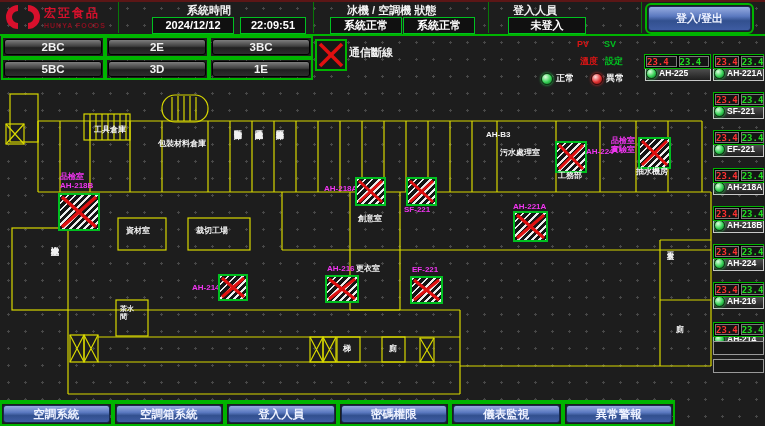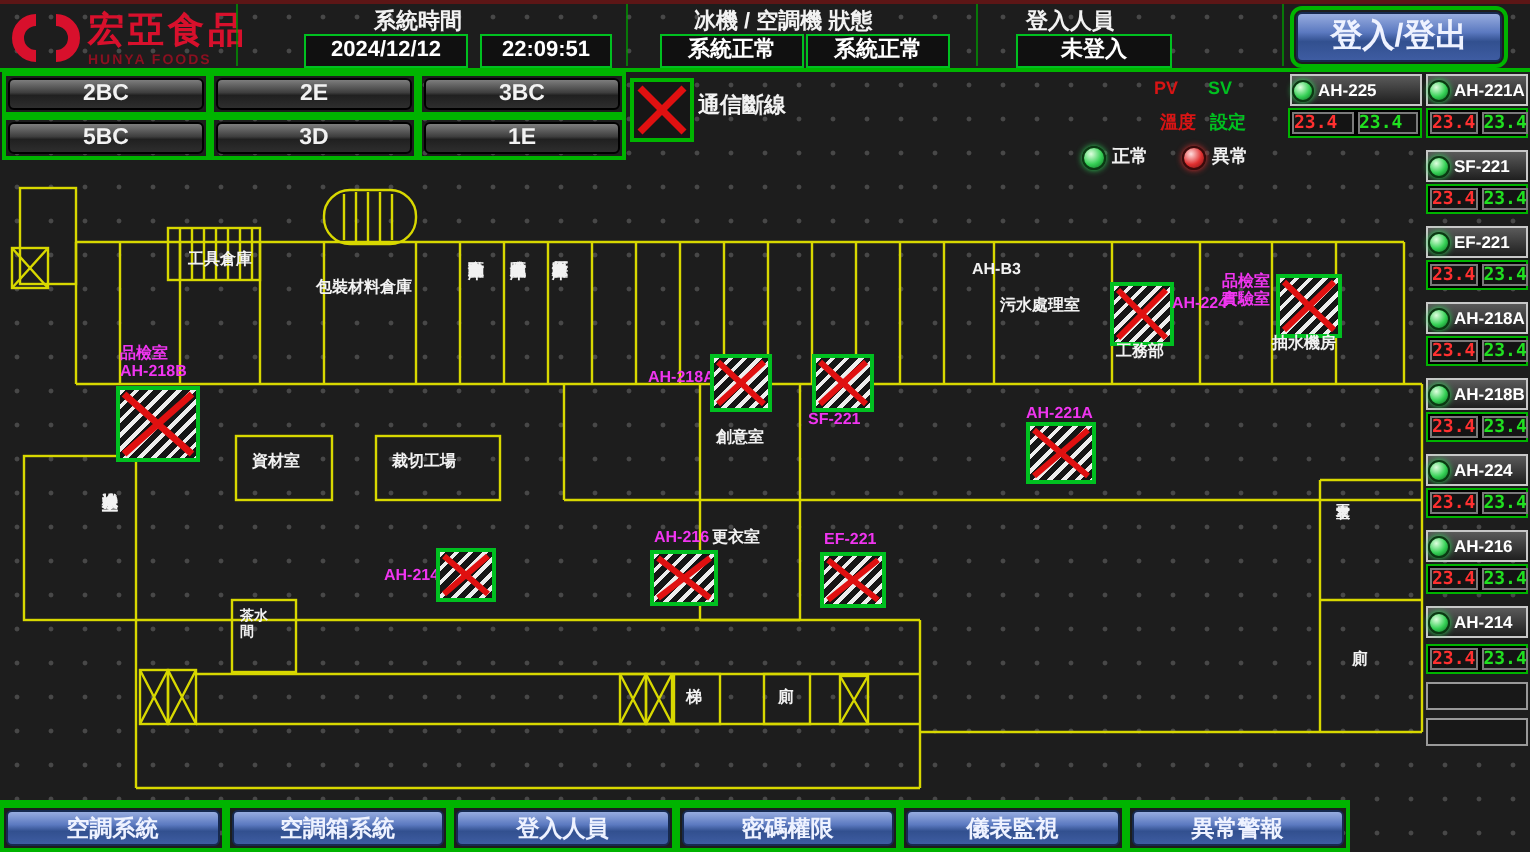--- a/index.html
+++ b/index.html
@@ -7,30 +7,30 @@
     position:relative;width:765px;height:426px;overflow:hidden;
     font-family:"Liberation Sans",sans-serif;
     background-color:#1d1d1d;
     background-image:radial-gradient(circle,#484848 1px,transparent 1.4px);
     background-size:17px 17px;
   }
   .topline{position:absolute;left:0;top:0;width:765px;height:2px;background:#5c1616;}
   .hline{position:absolute;background:#00b400;}
   
   .logo{position:absolute;left:6px;top:3px;display:flex;align-items:center;gap:4px;}
-  .logo-cn{color:#d8102c;font-size:18px;font-weight:bold;letter-spacing:2px;}
+  .logo-cn{color:#d8102c;font-size:12px;font-weight:bold;letter-spacing:2px;}
   .logo-en{color:#8a1020;font-size:7px;font-weight:bold;letter-spacing:1px;}
   .hlabel{position:absolute;color:#f2f2f2;font-size:11px;font-weight:bold;white-space:nowrap;}
   .hbox{position:absolute;border:1px solid #00c020;background:#101010;color:#fff;
         font-size:11px;font-weight:bold;text-align:center;line-height:15px;height:15px;}
   .vsep{position:absolute;top:2px;width:1px;height:31px;background:#00a000;opacity:.7;}
   .btn-blue{background:linear-gradient(#97acdf 0%,#5b79c0 40%,#32508f 60%,#3e5ca2 100%);
         border:1px solid #16294f;border-radius:3px;color:#eef2ff;font-weight:bold;
         font-family:"Liberation Sans",sans-serif;cursor:pointer;}
-  .login-btn{position:absolute;left:648px;top:6px;width:103px;height:25px;font-size:16px;
+  .login-btn{position:absolute;left:648px;top:6px;width:103px;height:25px;font-size:11px;
         outline:2px solid #00b400;outline-offset:1px;}
   
   .fgrid{position:absolute;left:1px;top:36px;display:grid;
         grid-template-columns:104px 104px 104px;grid-auto-rows:22px;}
   .fcell{border:2px solid #00b400;display:flex;}
   .fcell.blank{border:none;}
   .btn-dark{flex:1;margin:1px;background:linear-gradient(#7d7d7d 0%,#3e3e3e 45%,#202020 55%,#2e2e2e 100%);
         border:1px solid #000;border-radius:3px;color:#f2f2f2;font-size:11.5px;font-weight:bold;
         font-family:"Liberation Sans",sans-serif;cursor:pointer;}
   
@@ -38,21 +38,21 @@
   .commicon svg{position:absolute;left:0;top:0;width:100%;height:100%;}
   .commlabel{position:absolute;left:349px;top:45px;color:#f2f2f2;font-size:11px;font-weight:bold;}
   .pvsv{position:absolute;font-size:9px;font-weight:bold;}
   .ledrow{position:absolute;display:flex;align-items:flex-end;gap:3px;}
   .led{width:10px;height:10px;border-radius:50%;border:1px solid #0a3a12;
        background:radial-gradient(circle at 35% 30%,#dfffdf,#35d055 55%,#0b6420);box-shadow:0 0 3px #2fd85a;}
   .led.red{border-color:#3a0a0a;background:radial-gradient(circle at 35% 30%,#ffdede,#e03030 55%,#6a0f0f);box-shadow:0 0 3px #e03030;}
   .ledtext{color:#f0f0f0;font-size:9px;font-weight:bold;}
   
   .uhead{position:absolute;height:16px;display:flex;align-items:center;gap:2px;padding:0 0;
-        background:linear-gradient(#5a5a5a,#1f1f1f);border:1px solid #c8c8c8;box-sizing:border-box;cursor:pointer;}
+        background:linear-gradient(#5a5a5a,#1f1f1f);border:1px solid #c8c8c8;box-sizing:border-box;cursor:pointer;margin-top:28px;}
   .uhead .led{width:9px;height:9px;}
   .uname{color:#fff;font-weight:bold;font-size:8.5px;white-space:nowrap;}
   .uvals{position:absolute;height:15px;display:flex;border:1px solid #00b400;background:#000;box-sizing:border-box;}
   .uval{flex:1;margin:1px;border:1px solid #7a7a7a;background:#141414;color:#ff3030;
         font:bold 9px "DejaVu Sans Mono",monospace;text-align:left;line-height:10px;}
   .uval.sv{color:#20e020;}
   .empty{position:absolute;border:1px solid #999;background:#181818;box-sizing:border-box;}
   
   .map-svg{position:absolute;left:0;top:36px;}
   .room{position:absolute;color:#f2f2f2;font-size:8px;font-weight:bold;line-height:9px;white-space:nowrap;}

